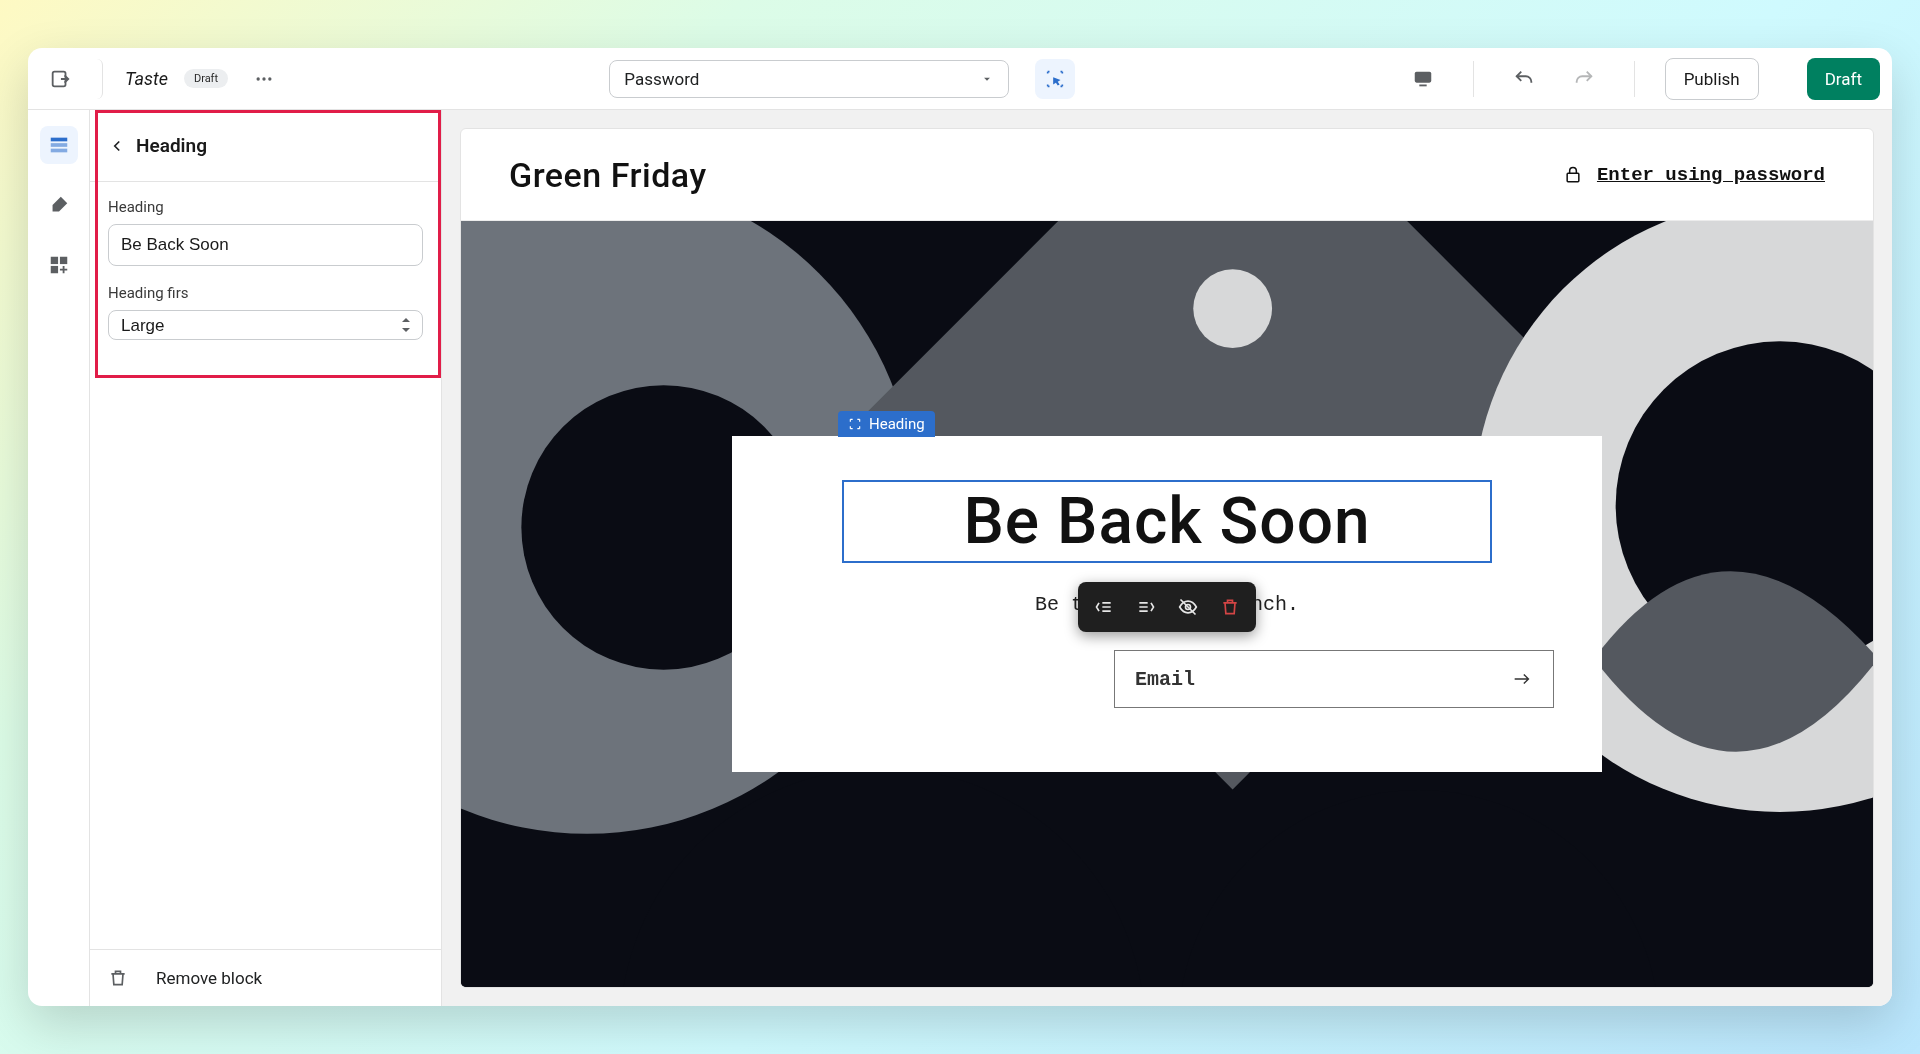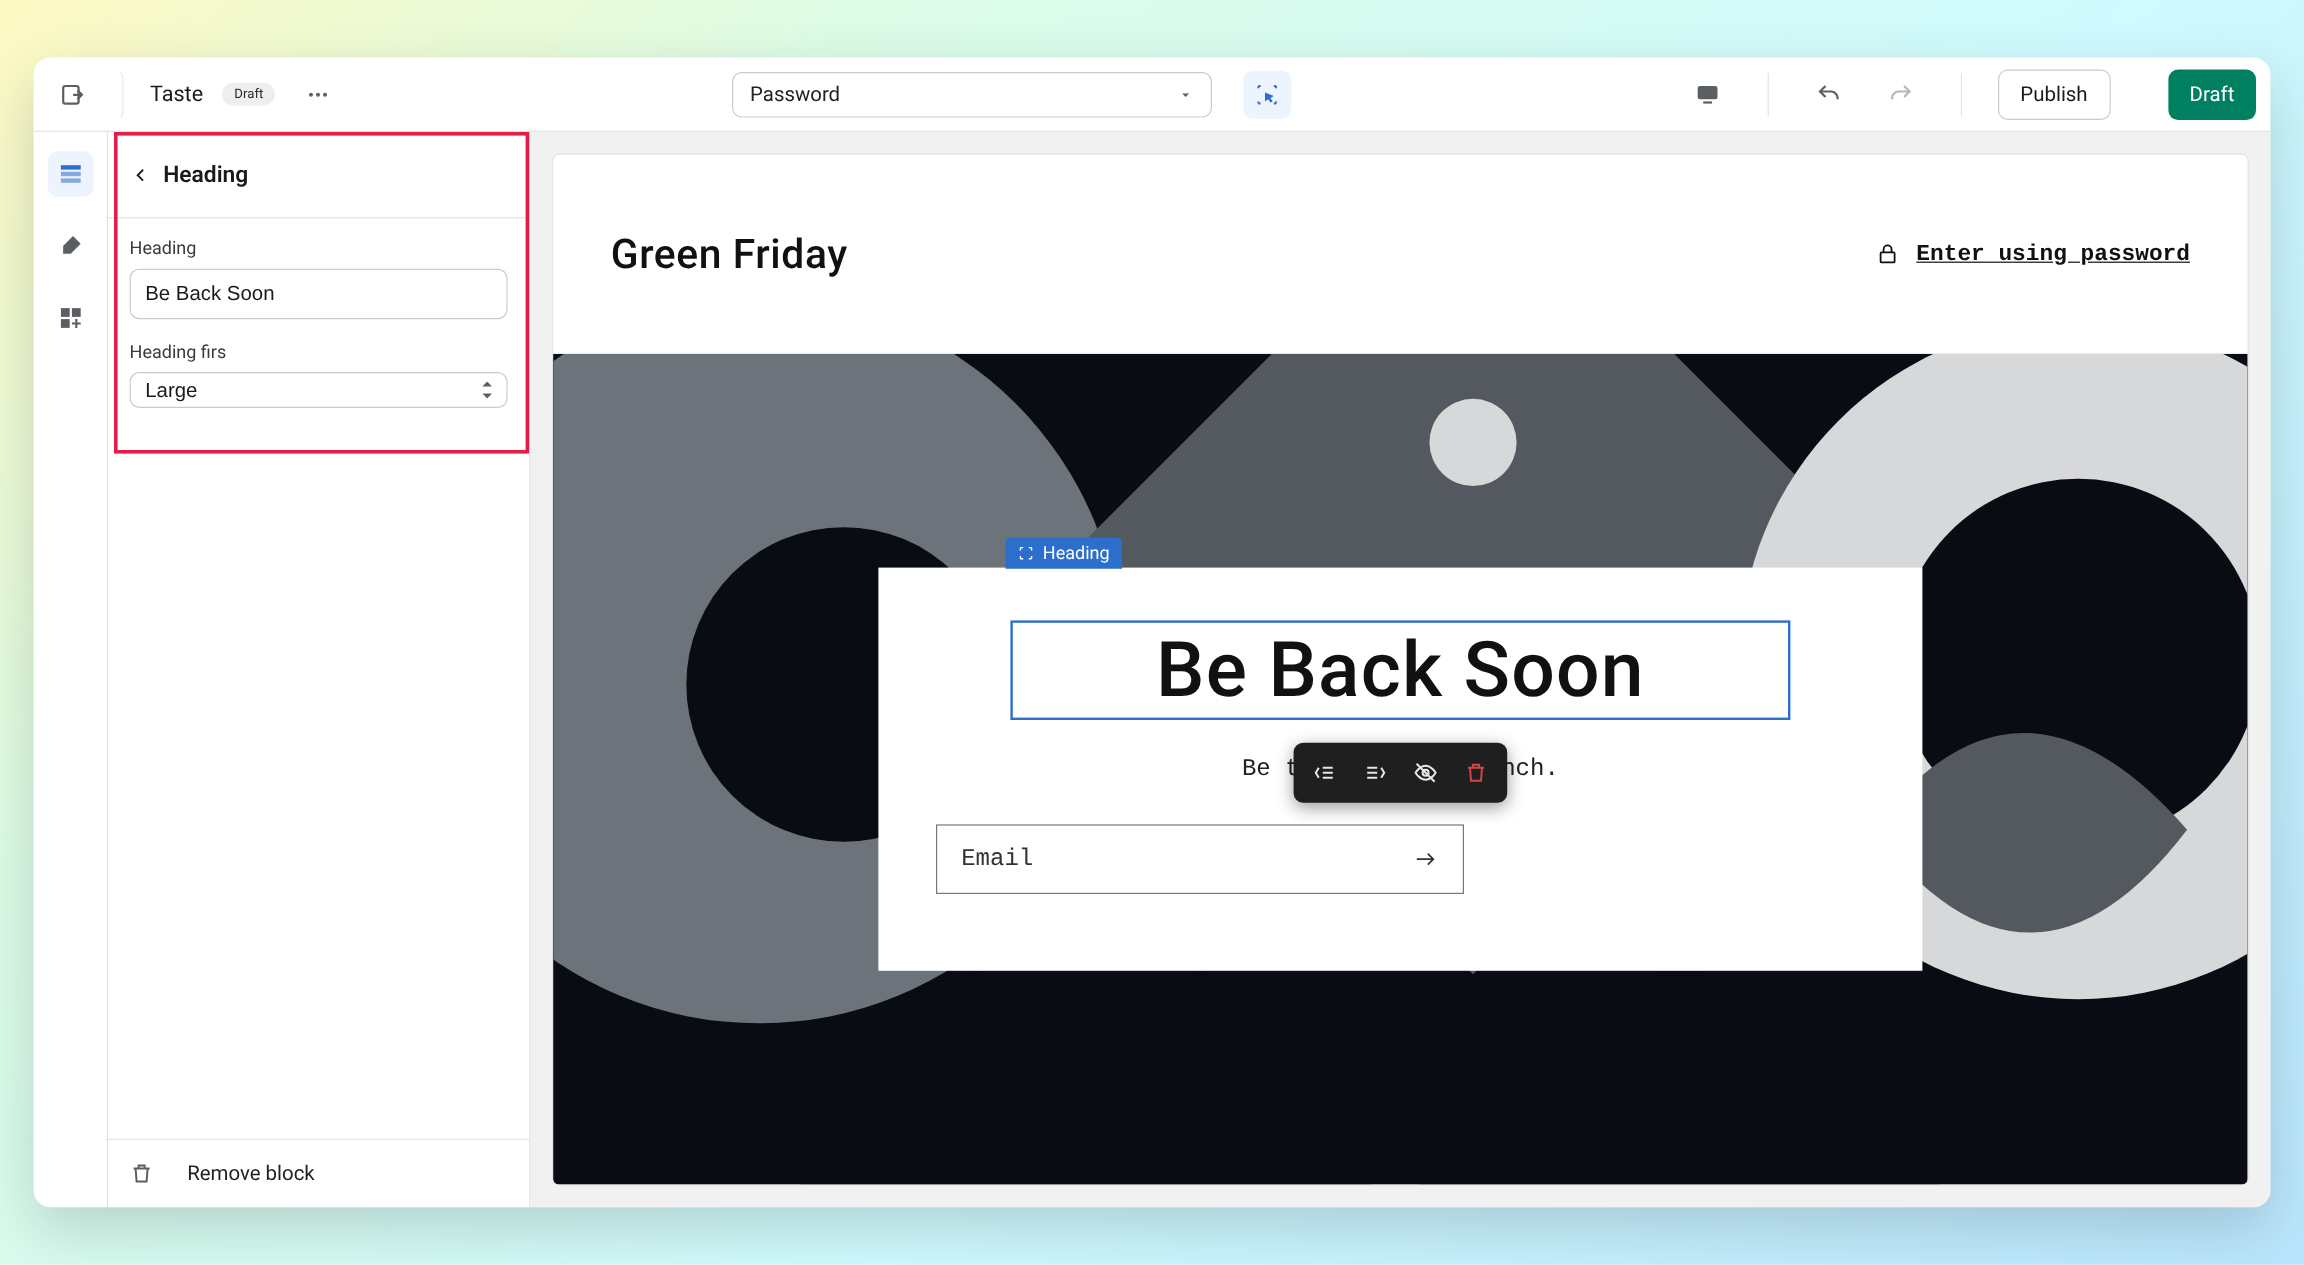--- a/index.html
+++ b/index.html
@@ -32,21 +32,21 @@
   .exit-btn {
     width: 40px; height: 40px;
     display:flex;align-items:center;justify-content:center;
     border-radius:6px;
     cursor:pointer;
     margin-right: 10px;
     border-right: 1px solid #e3e3e3;
     padding-right: 22px;
     box-sizing: content-box;
   }
-  .theme-name { font-size: 18px; color:#1a1a1a; }
+  .theme-name { font-size: 18px; color:#1a1a1a;font-style:italic; }
   .draft-badge {
     background:#eceef0; color:#2a2a2a;
     border-radius: 10px; padding: 3px 10px;
     font-size: 11px; margin-left:4px;
   }
   .more-btn {
     width:36px;height:36px;display:flex;align-items:center;justify-content:center;
     border-radius:6px;cursor:pointer;color:#6d7175;margin-left:6px;
   }
   .page-select {
@@ -130,21 +130,21 @@
     display:flex; align-items:center; gap:28px;
     font-size:17px; color:#202223; cursor:pointer;
   }
 
   .canvas-wrap { flex:1; background:#f1f1f1; padding:18px; min-width:0; }
   .canvas {
     width:100%; height:100%; background:#fff; border:1px solid #e3e3e3;
     border-radius:6px; overflow:hidden; display:flex; flex-direction:column;
   }
   .canvas-header {
-    height:166px; display:flex; align-items:center; justify-content:space-between;
+    height:92px; display:flex; align-items:center; justify-content:space-between;
     padding: 0 48px; border-bottom:1px solid #ececec;
   }
   .store-name { font-size:34px; letter-spacing:.5px; color:#111; font-weight:500; }
   .password-link { display:flex; align-items:center; gap:14px;
     font-family: "Courier New", monospace; font-size:19px; color:#111; }
   .password-link span { text-decoration:underline;font-weight:bold; }
 
   .hero {
     flex:1; position:relative; background:#0a0c14; overflow:hidden;
     display:flex; align-items:center; justify-content:center;
@@ -164,21 +164,21 @@
     border:2px solid #2c6ecb; padding: 2px 20px;
     margin: 0 auto; width: 650px;
   }
   .heading-text {
     font-size: 64px; font-weight:500; letter-spacing:1px; color:#111;
   }
   .subtext {
     margin-top: 30px;
     font-family:"Courier New", monospace; font-size:20px; color:#222;
   }
-  .email-row { margin-top: 34px; display:flex; justify-content:flex-start; }
+  .email-row { margin-top: 34px; display:flex; justify-content:flex-end;font-weight:bold; }
   .email-field {
     width:440px; height:58px; border:1px solid #777;
     display:flex; align-items:center; justify-content:space-between;
     padding:0 20px;
     font-family:"Courier New", monospace; font-size:20px; color:#333;
   }
   .float-toolbar {
     position:absolute; top:146px; left:50%; transform:translateX(-50%);
     background:#1f1f1f; border-radius:8px; height:50px;
     display:flex; align-items:center; padding:0 6px; gap:2px;

